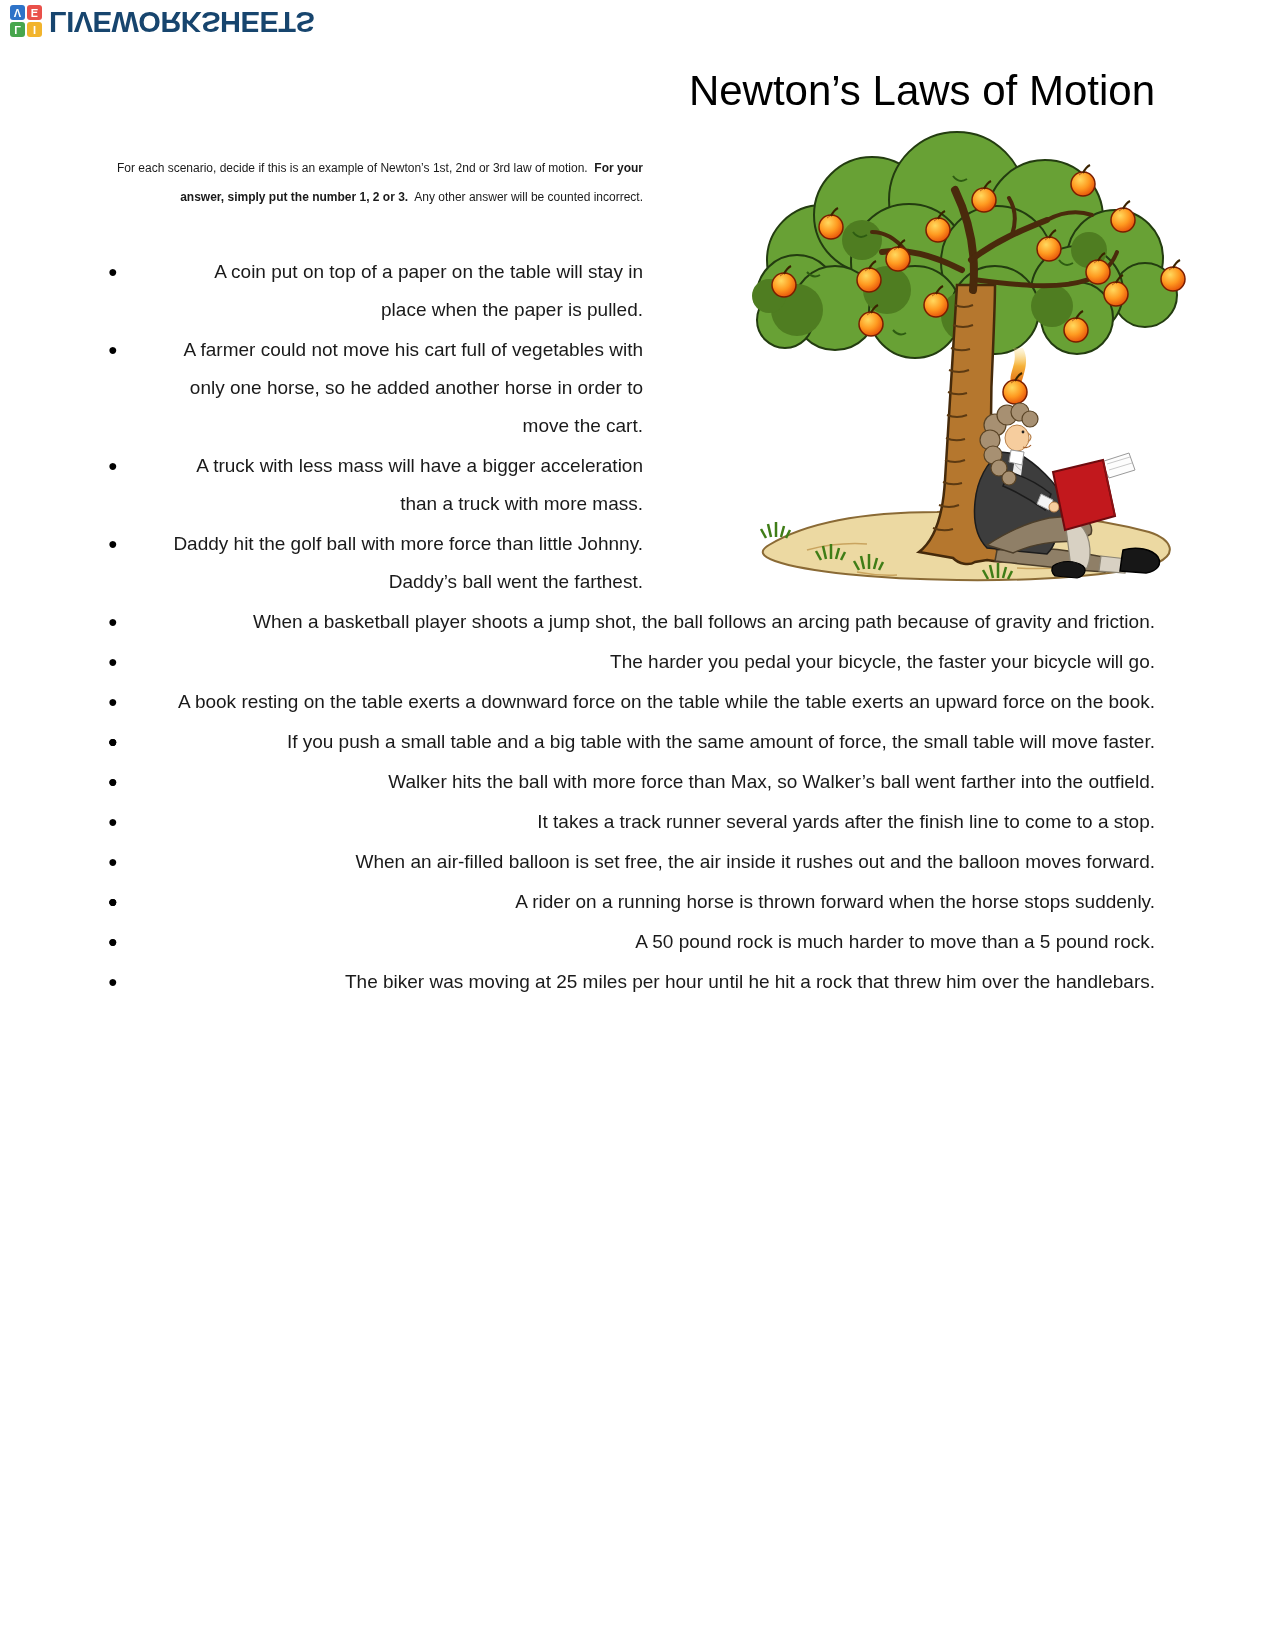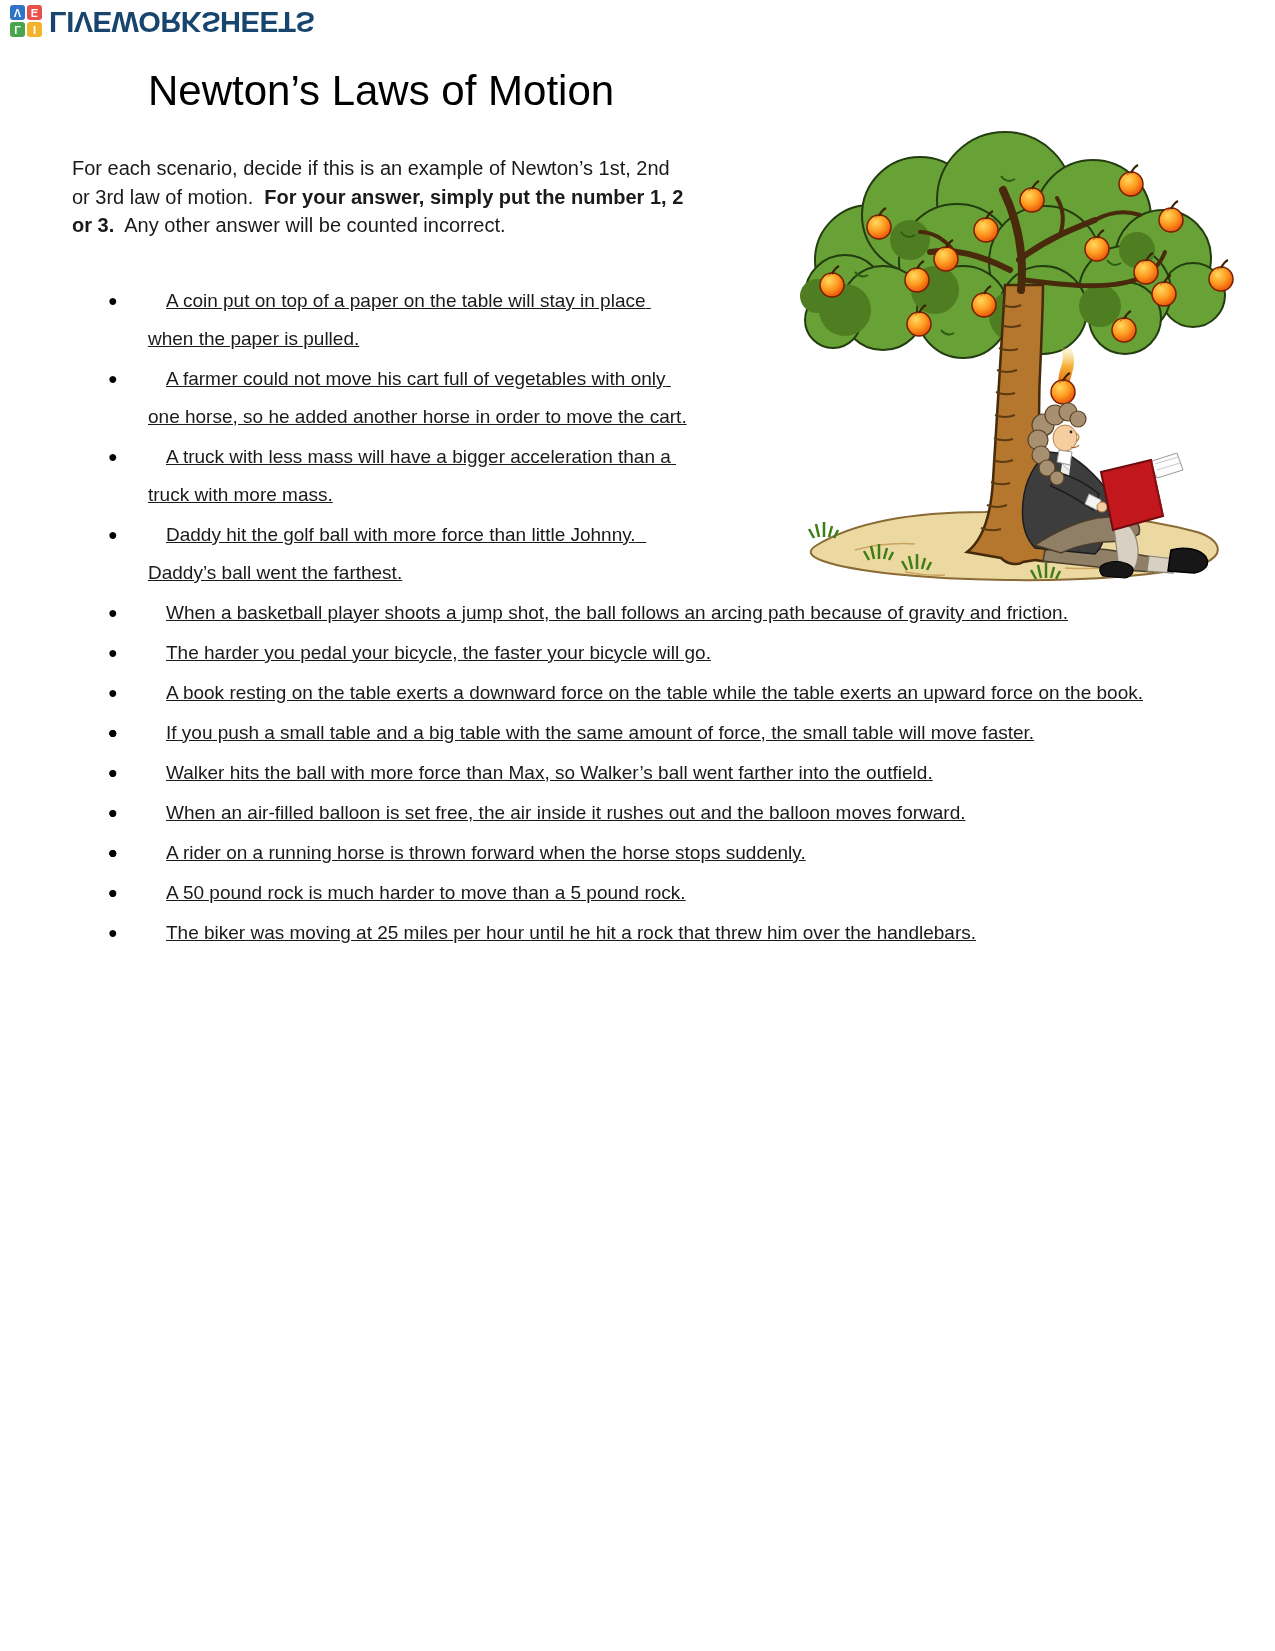--- a/index.html
+++ b/index.html
@@ -27,44 +27,44 @@
     width:15px; height:15px; border-radius:3px;
     color:#ffffff; font-size:11px; font-weight:bold;
     display:flex; align-items:center; justify-content:center;
     line-height:1;
   }
   .logo-text {
     font-size:29px; font-weight:bold; letter-spacing:-0.5px;
     white-space:nowrap;
   }
   
-  .doc { padding:0 72px 0 72px; }
+  .doc { padding:0 120px 0 72px;text-align:right; }
   h1.title {
     font-size:42px; font-weight:400; color:#000;
     margin:68px 0 0 76px; line-height:46px;
   }
   figure.illus {
     float:right; width:534px; height:462px;
     margin:6px -36px 0 14px; padding:0;
   }
   p.intro {
-    font-size:20px; line-height:28.5px; margin:40px 0 0 0;
+    font-size:12px; line-height:28.5px; margin:40px 0 0 0;
     white-space:pre-wrap; color:#1a1a1a;
   }
   p.intro b { font-weight:bold; }
   ul.scenarios { list-style:none; margin:42px 0 0 36px; padding:0; }
   ul.scenarios li {
     position:relative; padding-left:40px; text-indent:18px;
     font-size:19px; line-height:38px; margin:0 0 2px 0; color:#1a1a1a;
   }
   ul.scenarios .blt {
     position:absolute; left:0; top:0; text-indent:0;
     font-size:16px; line-height:38px; color:#000;
   }
-  ul.scenarios .itx { white-space:pre-wrap;text-decoration:underline; }
+  ul.scenarios .itx { white-space:pre-wrap; }
 </style>
 </head>
 <body>
 
 <div class="logo">
   <div class="logo-grid">
       <div class="logo-cell" style="background: rgb(71, 166, 77);">L</div>
       <div class="logo-cell" style="background: rgb(242, 180, 44);">I</div>
       <div class="logo-cell" style="background: rgb(46, 115, 200);">V</div>
       <div class="logo-cell" style="background: rgb(233, 80, 74);">E</div>
@@ -254,21 +254,21 @@
       <li><span class="blt">●</span><span class="itx">A truck with less mass will have a bigger acceleration than a truck with more mass.</span></li>
       <li><span class="blt">●</span><span class="itx">Daddy hit the golf ball with more force than little Johnny.  Daddy’s ball went the farthest.</span></li>
       <li><span class="blt">●</span><span class="itx">When a basketball player shoots a jump shot, the ball follows an arcing path because of gravity and friction.</span></li>
       <li><span class="blt">●</span><span class="itx">The harder you pedal your bicycle, the faster your bicycle will go.</span></li>
       <li><span class="blt">●</span><span class="itx">A book resting on the table exerts a downward force on the table while the table exerts an upward force on the book.</span></li>
       <li><span class="blt">●</span></li>
       <li><span class="blt">●</span></li>
       <li><span class="blt">●</span><span class="itx">If you push a small table and a big table with the same amount of force, the small table will move faster.</span></li>
       <li><span class="blt">●</span></li>
       <li><span class="blt">●</span><span class="itx">Walker hits the ball with more force than Max, so Walker’s ball went farther into the outfield.</span></li>
-      <li><span class="blt">●</span></li>
+      <li><span class="blt">●</span><span class="itx">It takes a track runner several yards after the finish line to come to a stop.</span></li>
       <li><span class="blt">●</span><span class="itx">When an air-filled balloon is set free, the air inside it rushes out and the balloon moves forward.</span></li>
       <li><span class="blt">●</span></li>
       <li><span class="blt">●</span></li>
       <li><span class="blt">●</span><span class="itx">A rider on a running horse is thrown forward when the horse stops suddenly.</span></li>
       <li><span class="blt">●</span></li>
       <li><span class="blt">●</span><span class="itx">A 50 pound rock is much harder to move than a 5 pound rock.</span></li>
       <li><span class="blt">●</span><span class="itx">The biker was moving at 25 miles per hour until he hit a rock that threw him over the handlebars.</span></li>
     </ul>
 
 </div>

